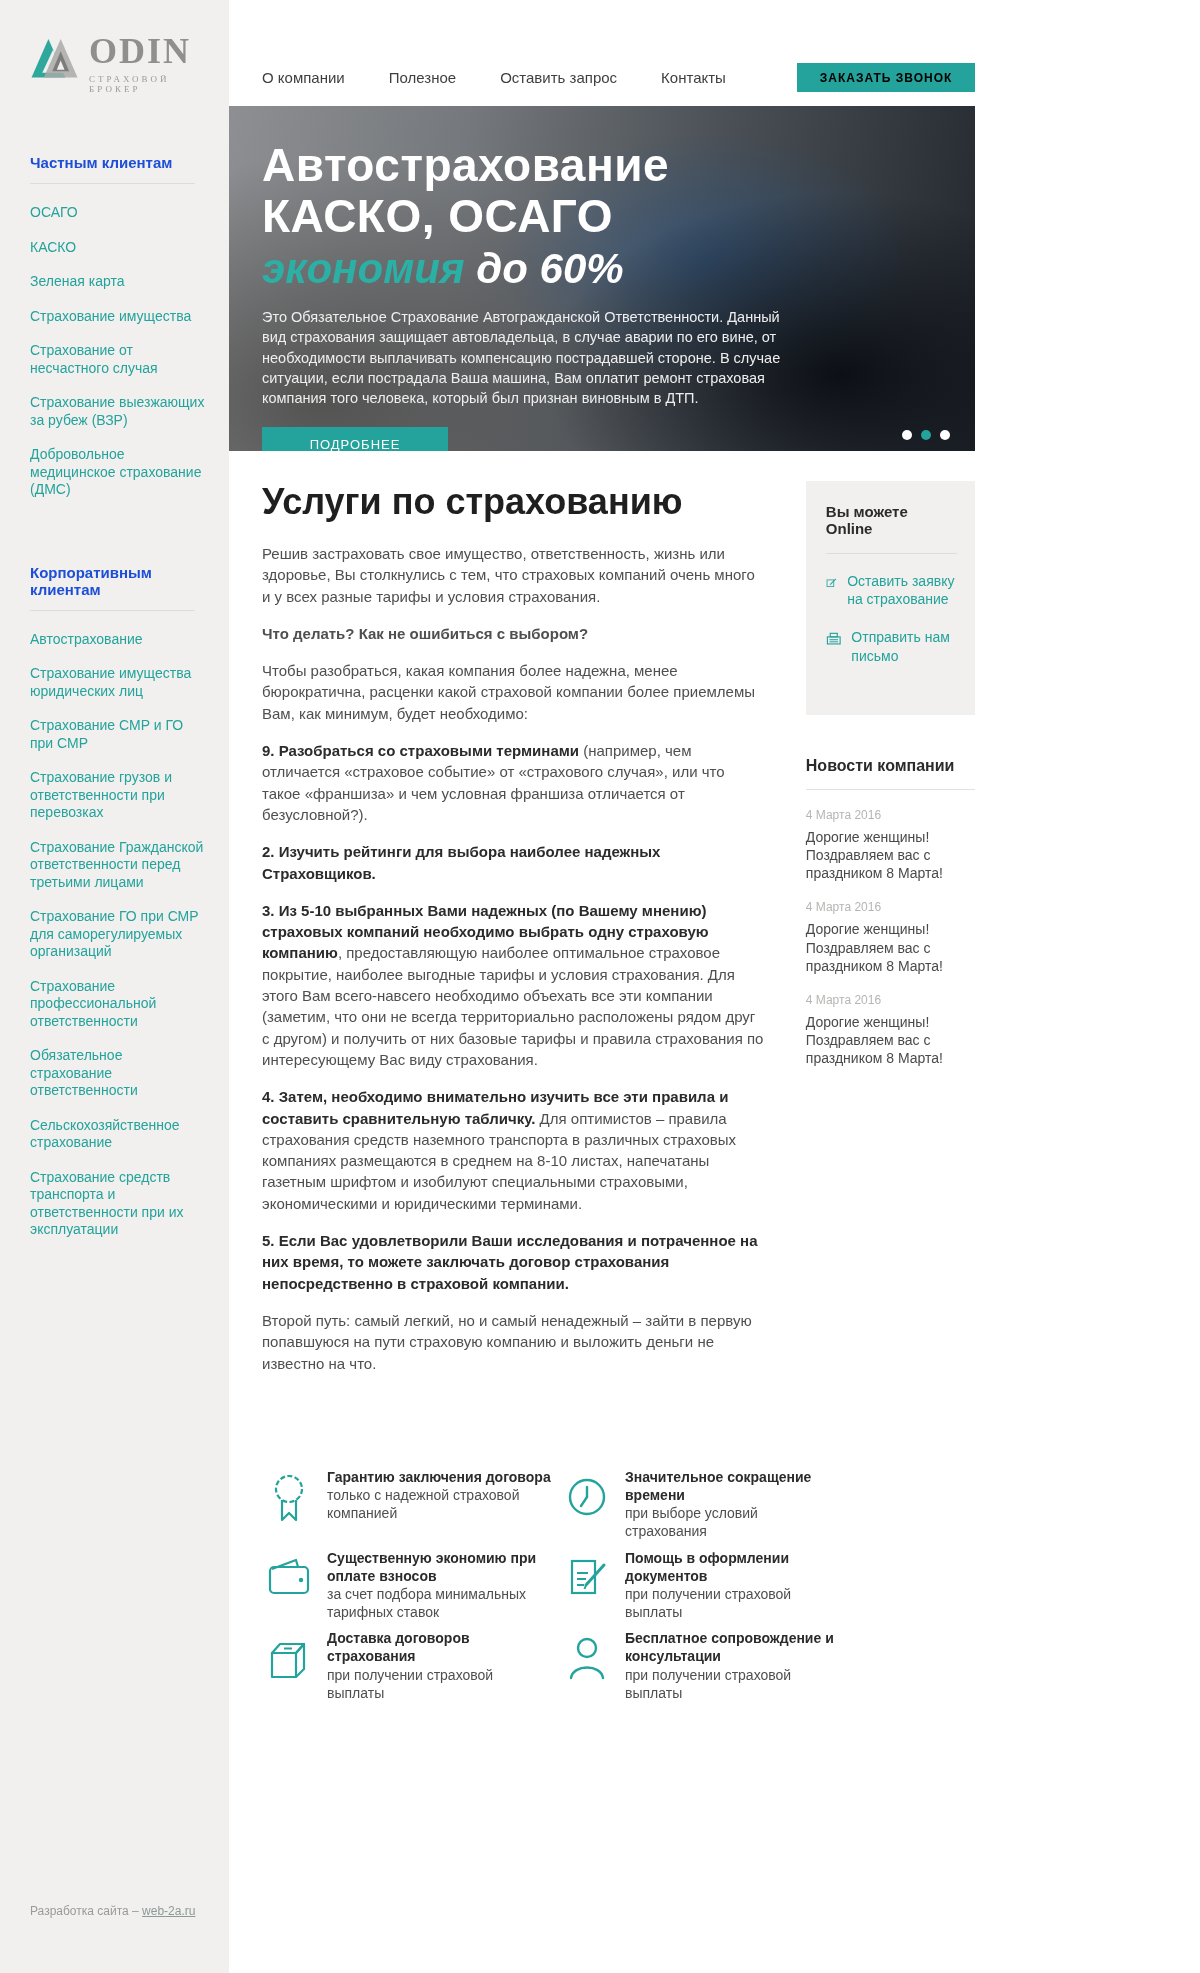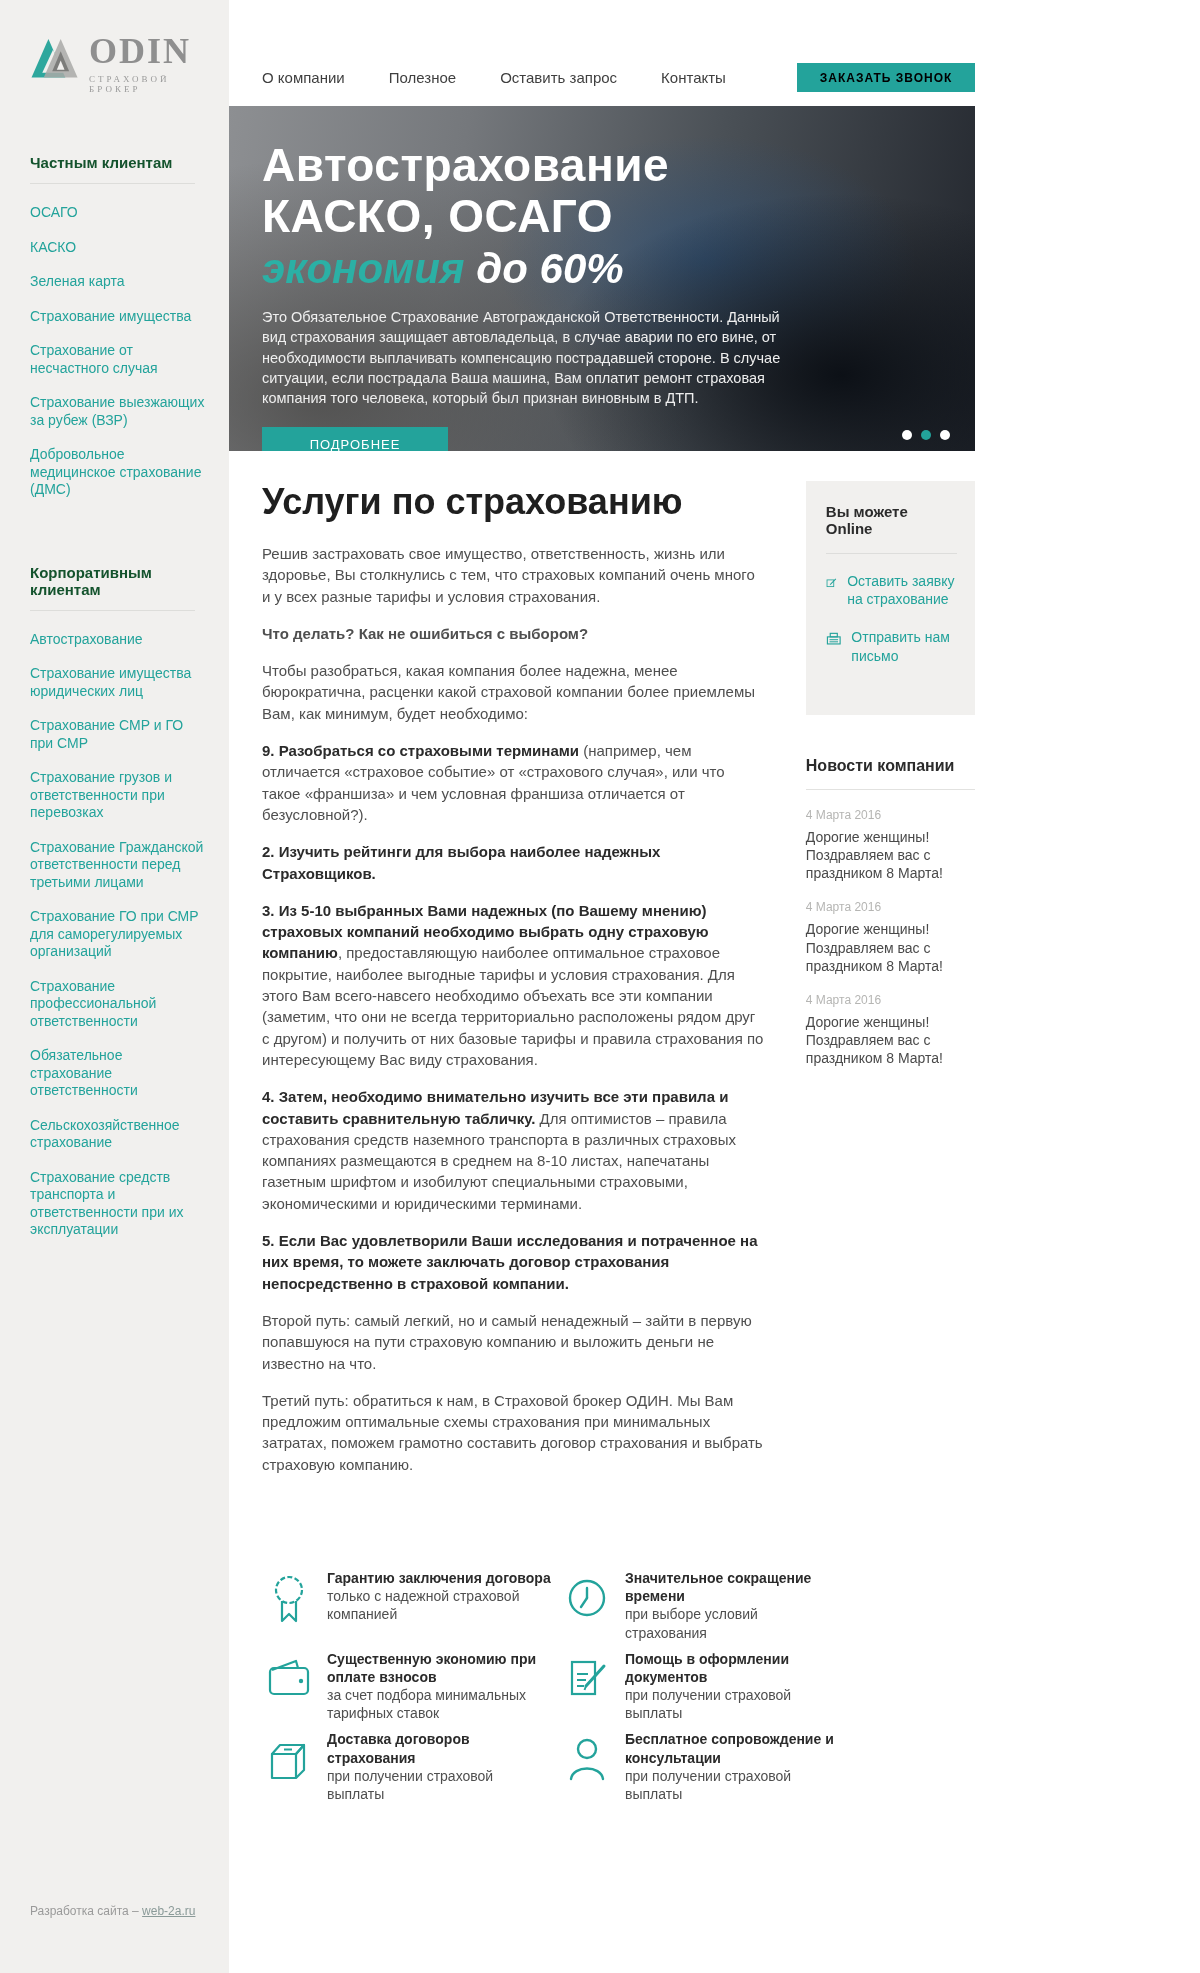--- a/index.html
+++ b/index.html
@@ -5,21 +5,21 @@
   * { margin:0; padding:0; box-sizing:border-box; }
   body { font-family:"Liberation Sans", sans-serif; background:#fff; }
   .page { width:1200px; height:1973px; display:flex; overflow:hidden; background:#fff; }
 
   
   .sidebar { width:229px; min-width:229px; background:#f1f0ee; height:100%; display:flex; flex-direction:column; padding:33px 24px 55px 30px; }
   .logo { display:flex; align-items:flex-start; gap:10px; margin-bottom:60px; }
   .logo-text .logo-title { font-family:"Liberation Serif", serif; font-size:36px; letter-spacing:2px; color:#8f8f8f; font-weight:bold; line-height:1; }
   .logo-text .logo-sub { font-family:"Liberation Serif", serif; font-size:9px; letter-spacing:3px; color:#9a9a9a; margin-top:5px; }
   .side-section { margin-bottom:48px; }
-  .side-title { font-size:15px; font-weight:bold; color:#14532d; margin-bottom:12px; }
+  .side-title { font-size:15px; font-weight:bold; color:#1d4ed8; margin-bottom:12px; }
   .side-divider { border-top:1px solid #ddddda; margin-bottom:20px; width:165px; }
   .side-list div.side-link { color:#23a39b; font-size:14px; line-height:1.25; margin-bottom:17px; cursor:pointer; }
   .credit { margin-top:auto; font-size:12px; color:#9a9a9a; }
   .credit a { color:#8a9a98; text-decoration:underline; cursor:pointer; }
 
   
   .main { flex:1; background:#fff; }
   .content { width:746px; }
 
   .header { padding:35px 0 0 33px; }
@@ -177,21 +177,20 @@
           <h1 class="page-h">Услуги по страхованию</h1>
           <p>Решив застраховать свое имущество, ответственность, жизнь или здоровье, Вы столкнулись с тем, что страховых компаний очень много и у всех разные тарифы и условия страхования.</p>
           <p class="q">Что делать? Как не ошибиться с выбором?</p>
           <p>Чтобы разобраться, какая компания более надежна, менее бюрократична, расценки какой страховой компании более приемлемы Вам, как минимум, будет необходимо:</p>
           <p><b>9. Разобраться со страховыми терминами</b><span> (например, чем отличается «страховое событие» от «страхового случая», или что такое «франшиза» и чем условная франшиза отличается от безусловной?).</span></p>
           <p><b>2. Изучить рейтинги для выбора наиболее надежных Страховщиков.</b><span></span></p>
           <p><b>3. Из 5-10 выбранных Вами надежных (по Вашему мнению) страховых компаний необходимо выбрать одну страховую компанию</b><span>, предоставляющую наиболее оптимальное страховое покрытие, наиболее выгодные тарифы и условия страхования. Для этого Вам всего-навсего необходимо объехать все эти компании (заметим, что они не всегда территориально расположены рядом друг с другом) и получить от них базовые тарифы и правила страхования по интересующему Вас виду страхования.</span></p>
           <p><b>4. Затем, необходимо внимательно изучить все эти правила и составить сравнительную табличку.</b><span> Для оптимистов – правила страхования средств наземного транспорта в различных страховых компаниях размещаются в среднем на 8-10 листах, напечатаны газетным шрифтом и изобилуют специальными страховыми, экономическими и юридическими терминами.</span></p>
           <p><b>5. Если Вас удовлетворили Ваши исследования и потраченное на них время, то можете заключать договор страхования непосредственно в страховой компании.</b><span></span></p>
           <p>Второй путь: самый легкий, но и самый ненадежный – зайти в первую попавшуюся на пути страховую компанию и выложить деньги не известно на что.</p>
-          <p>Третий путь: обратиться к нам, в Страховой брокер ОДИН. Мы Вам предложим оптимальные схемы страхования при минимальных затратах, поможем грамотно составить договор страхования и выбрать страховую компанию.</p>
         </div>
 
         <div class="col-right">
           <div class="online-box">
             <div class="online-title">Вы можете Online</div>
             <div class="online-divider"></div>
             <div class="online-link">
               <svg width="22" height="22" viewBox="0 0 22 22">
                 <rect x="2" y="5" width="13" height="13" fill="none" stroke="#23a39b" stroke-width="1.6"></rect>
                 <line x1="9" y1="13" x2="19" y2="3" stroke="#23a39b" stroke-width="2"></line>

